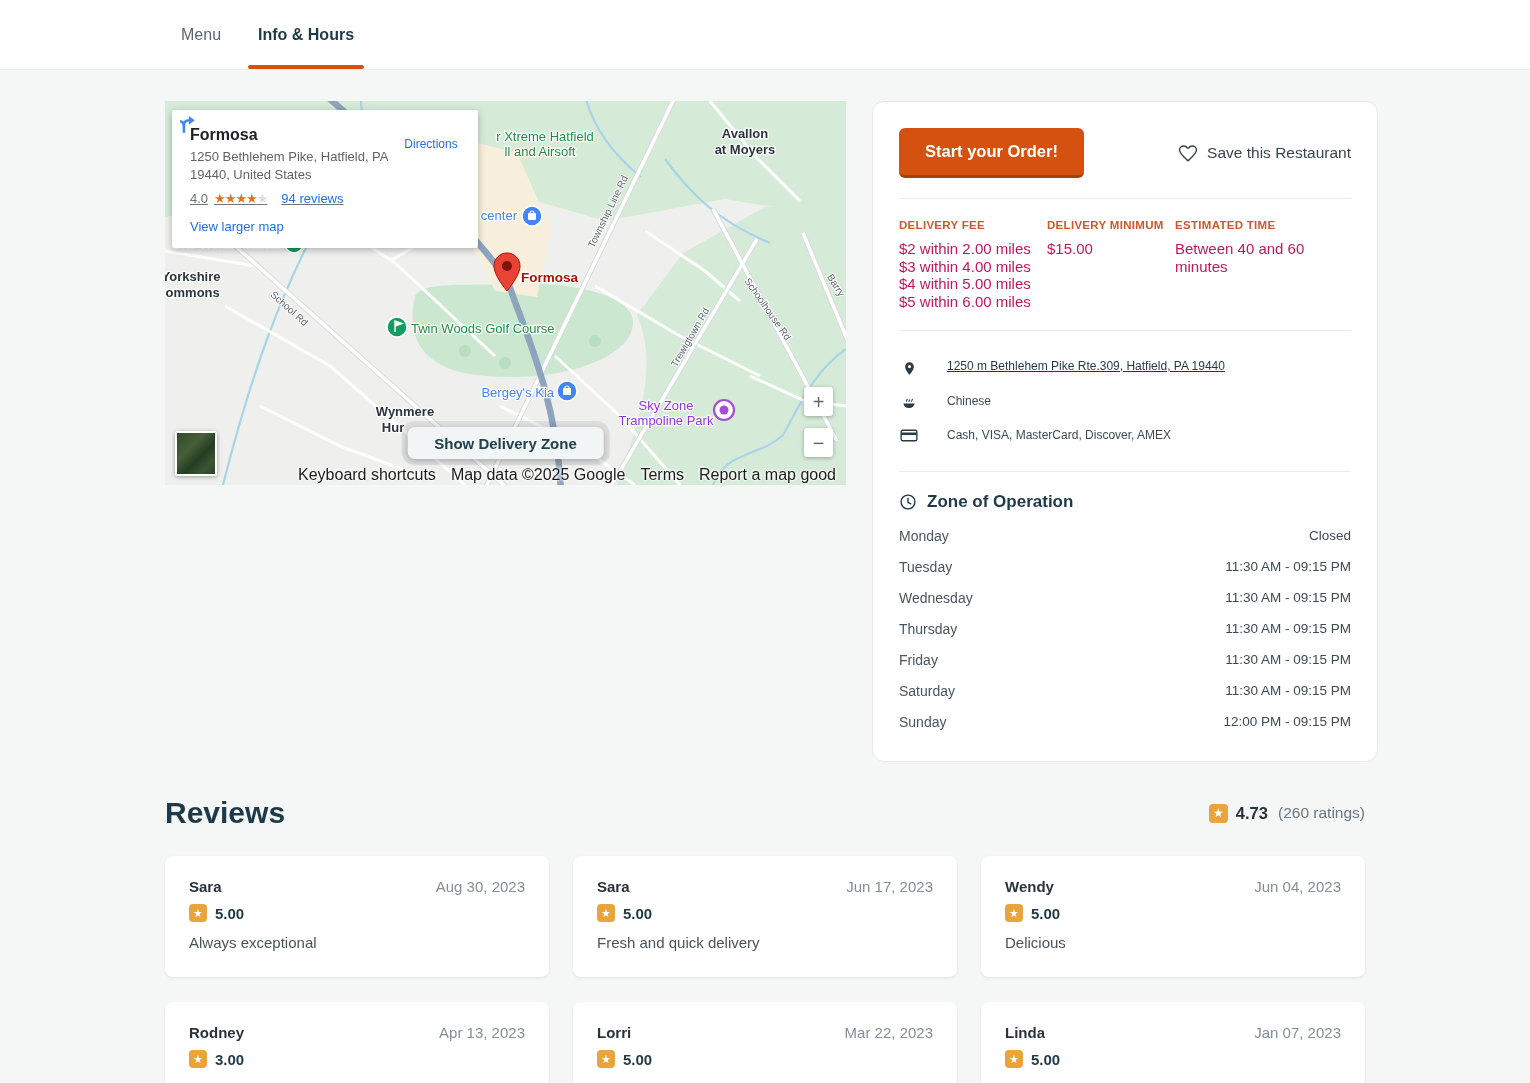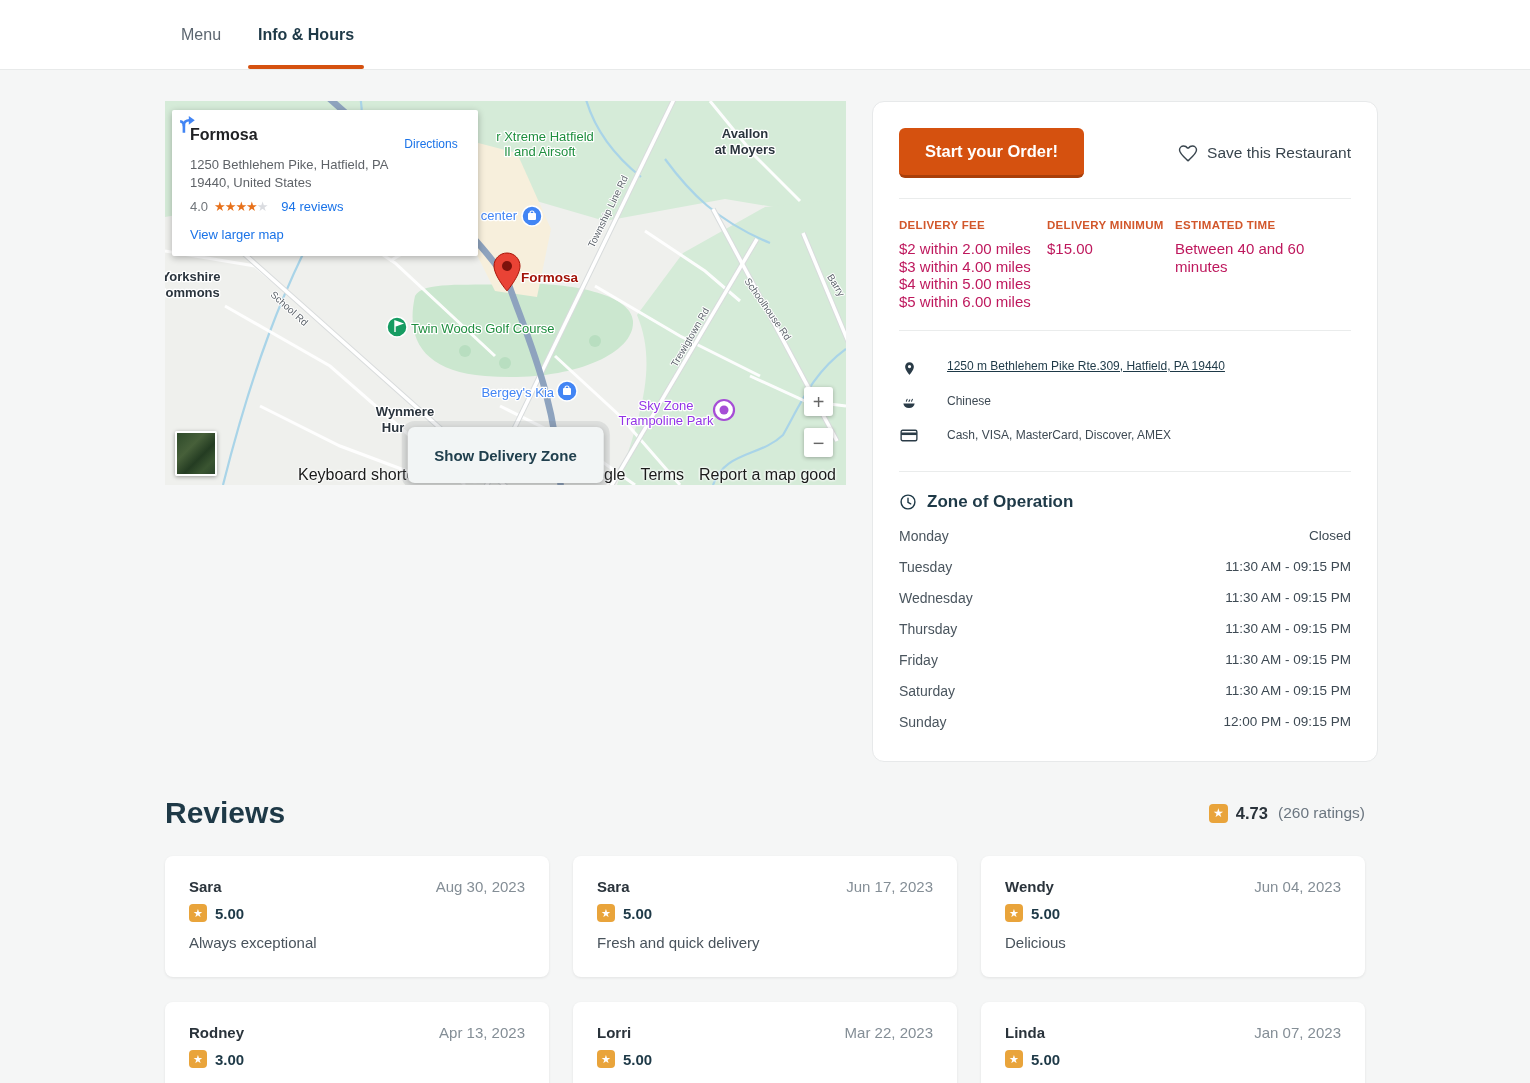--- a/index.html
+++ b/index.html
@@ -21,29 +21,29 @@
   text.g { fill:#1E8E3E; font-size:13px; }
   text.b { fill:#4285F4; font-size:13px; }
   text.p { fill:#9334E6; font-size:13px; }
   text.pl { fill:#2A343D; font-size:13px; font-weight:bold; }
   text.rd { fill:#5F666D; font-size:10px; stroke-width:2px; }
   text.pin { fill:#A21309; font-size:13.5px; font-weight:bold; }
   .gm-card { position:absolute; left:7px; top:9px; width:306px; background:#fff; border-radius:2px;
     box-shadow:0 2px 7px rgba(0,0,0,.28); padding:16px 16px 13px 18px; display:flex; z-index:3; }
   .gm-card .main { flex:1; min-width:0; }
   .gm-title { font-size:16px; font-weight:bold; color:#202124; }
-  .gm-addr { font-size:13px; color:#5F6368; line-height:1.35; margin-top:12px; }
-  .gm-rating { display:flex; align-items:center; gap:6px; margin-top:8px; font-size:13px; color:#70757A; }
+  .gm-addr { font-size:13px; color:#5F6368; line-height:1.35; margin-top:4px; }
+  .gm-rating { display:flex; align-items:center; gap:6px; margin-top:8px; font-size:13px; color:#70757A;text-decoration:underline; }
   .gm-stars { font-size:13px; letter-spacing:-1px; color:#E7711B; }
   .gm-stars .empty { color:#DADCE0; }
   .gm-link { color:#1A73E8; font-size:13px; text-decoration:none; cursor:pointer; }
   .gm-viewlarger { display:inline-block; margin-top:13px; }
   .gm-directions { width:62px; flex:none; text-align:center; padding-top:6px; cursor:pointer; }
   .gm-directions .dlabel { font-size:12px; color:#1A73E8; margin-top:5px; }
-  .zone-btn { position:absolute; left:50%; transform:translateX(-50%); top:326px; height:56px; z-index:3;
+  .zone-btn { position:absolute; left:50%; transform:translateX(-50%); top:326px; height:32px; z-index:3;
     padding:0 27px; background:#F2F5F5; border:none; border-radius:7px; font-family:inherit;
     font-size:15px; font-weight:bold; color:#21404E; cursor:pointer;
     box-shadow:0 0 0 6px rgba(110,120,125,.14), 0 2px 6px rgba(0,0,0,.25);text-align:right; }
   .zbtn { position:absolute; right:13px; width:29px; height:29px; background:#fff; border-radius:3px; z-index:3;
     box-shadow:0 1px 4px rgba(0,0,0,.3); color:#666; font-size:20px; line-height:1;
     display:flex; align-items:center; justify-content:center; cursor:pointer; user-select:none; }
   .zbtn.zin { top:286px; } .zbtn.zout { top:327px; }
   .minimap { position:absolute; left:10px; bottom:9px; width:42px; height:45px; z-index:3; cursor:pointer;
     border:2px solid #fff; border-radius:2px; box-shadow:0 1px 4px rgba(0,0,0,.35);
     background:linear-gradient(135deg,#2E4A2A 0%,#47603A 35%,#243C22 60%,#3A5531 80%,#2C452B 100%); }

